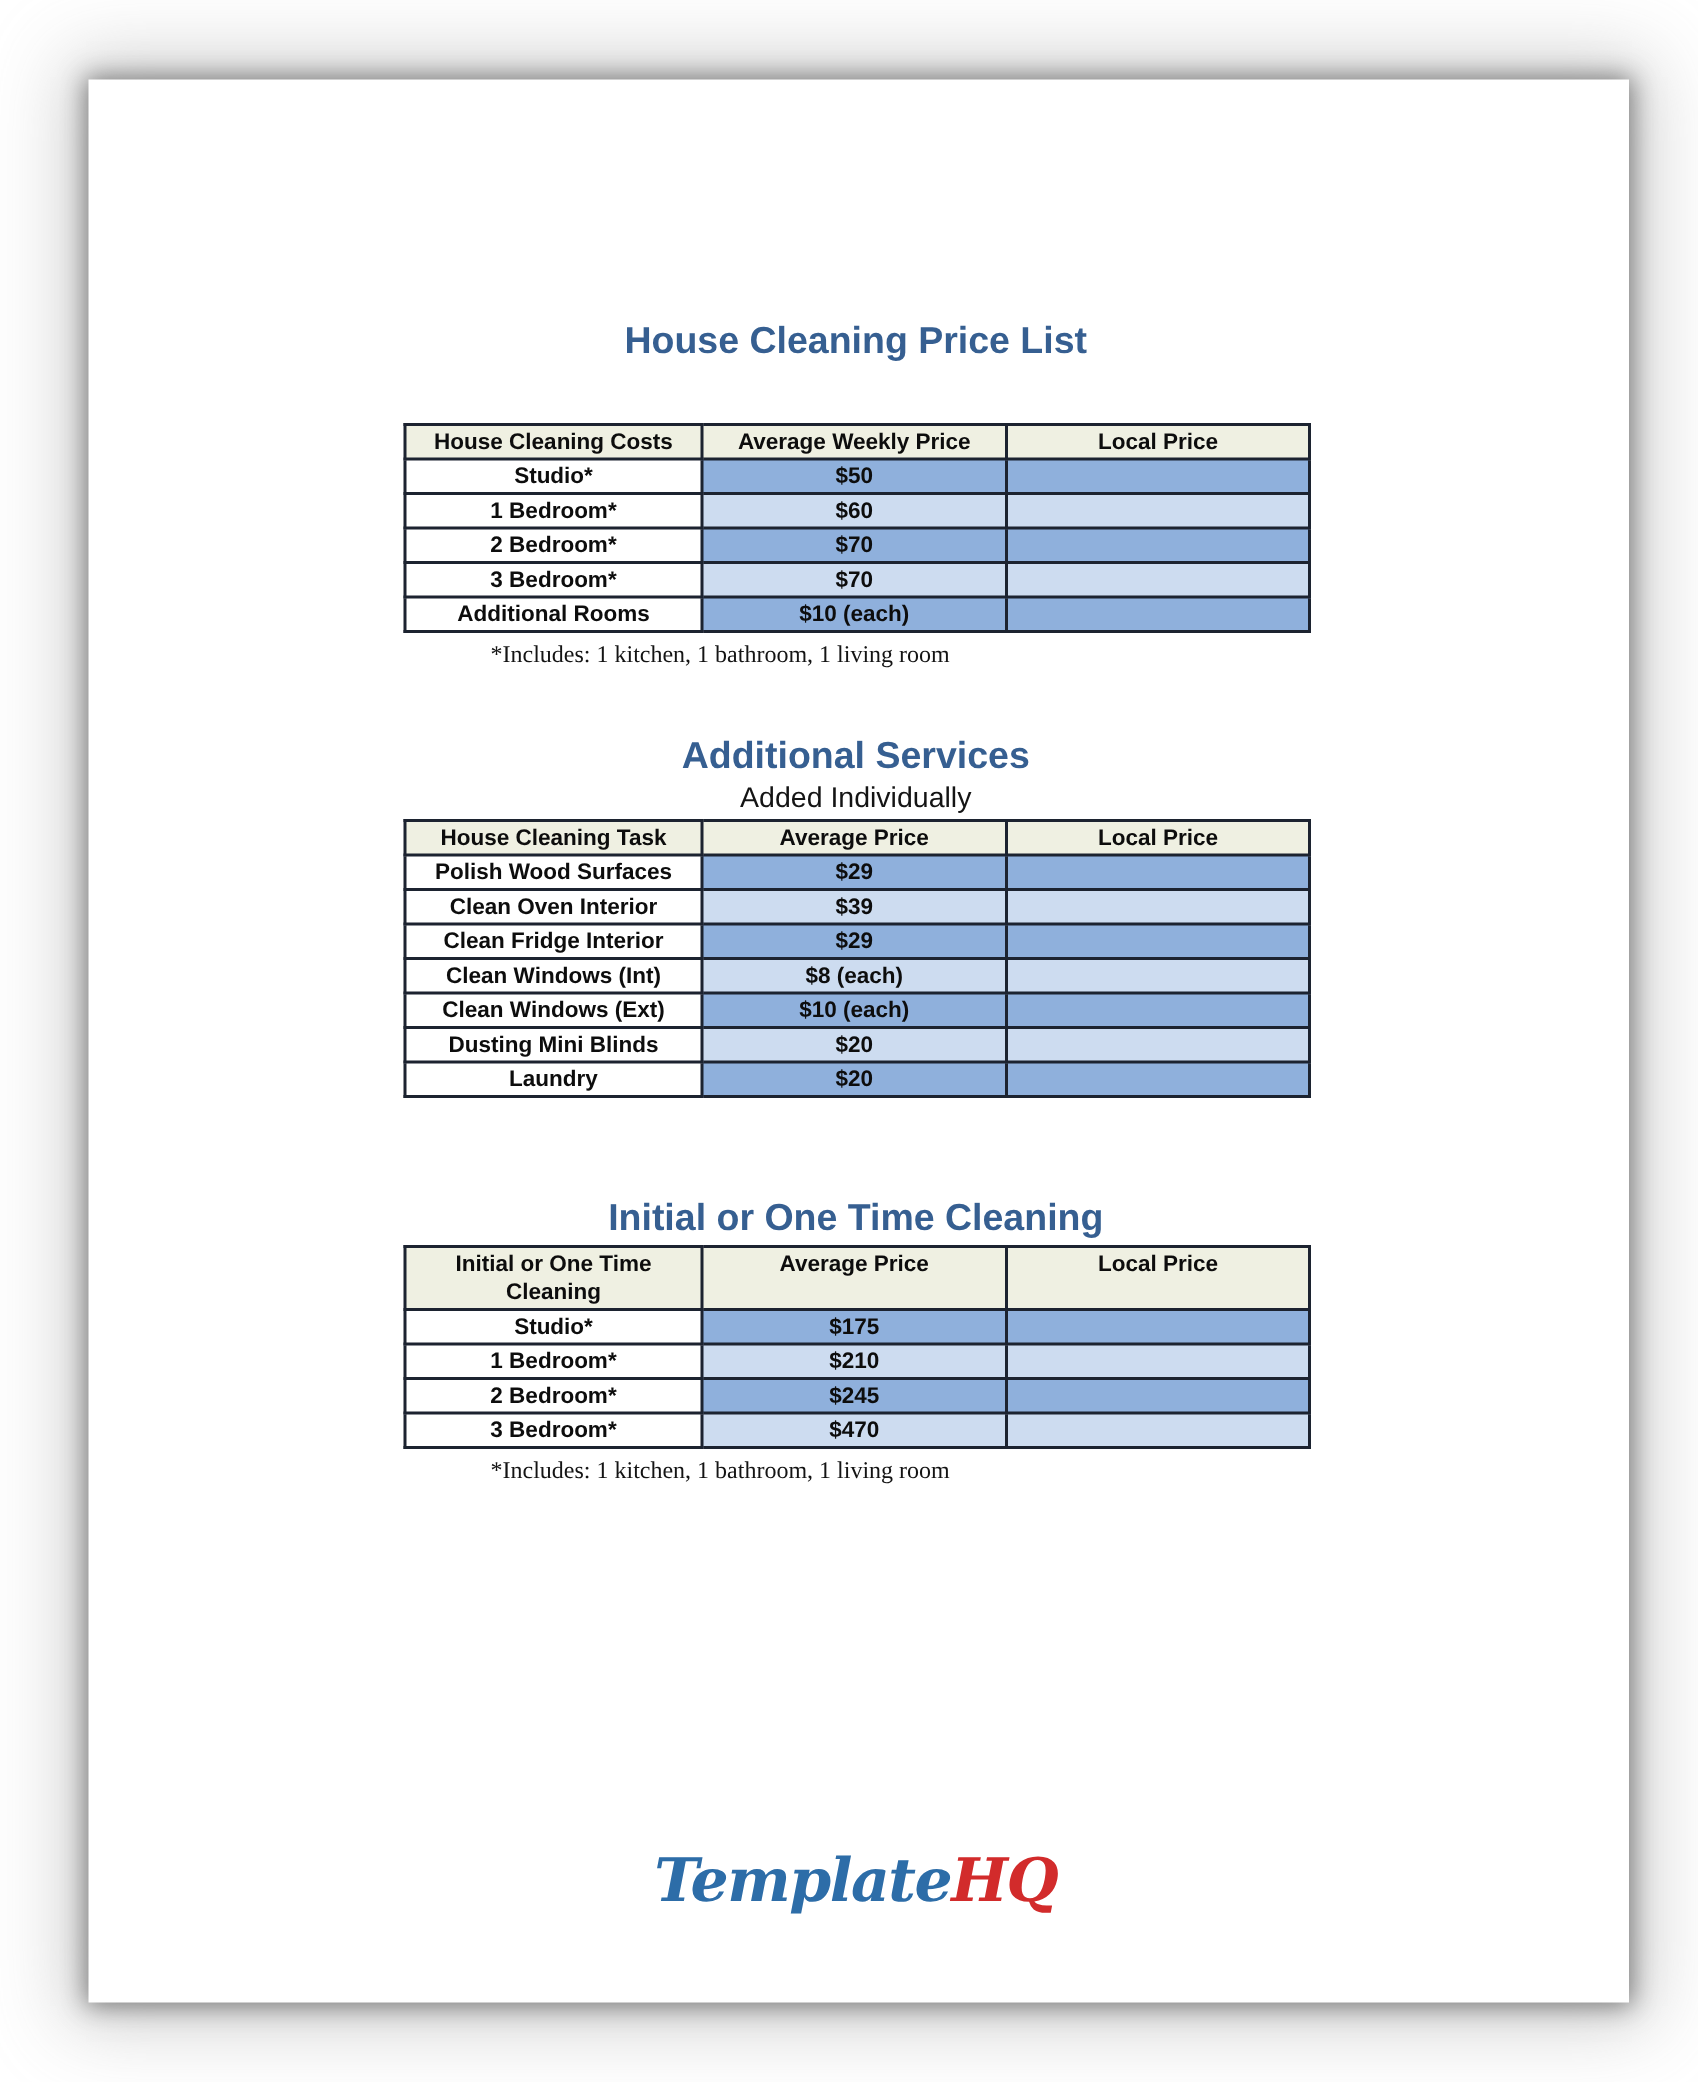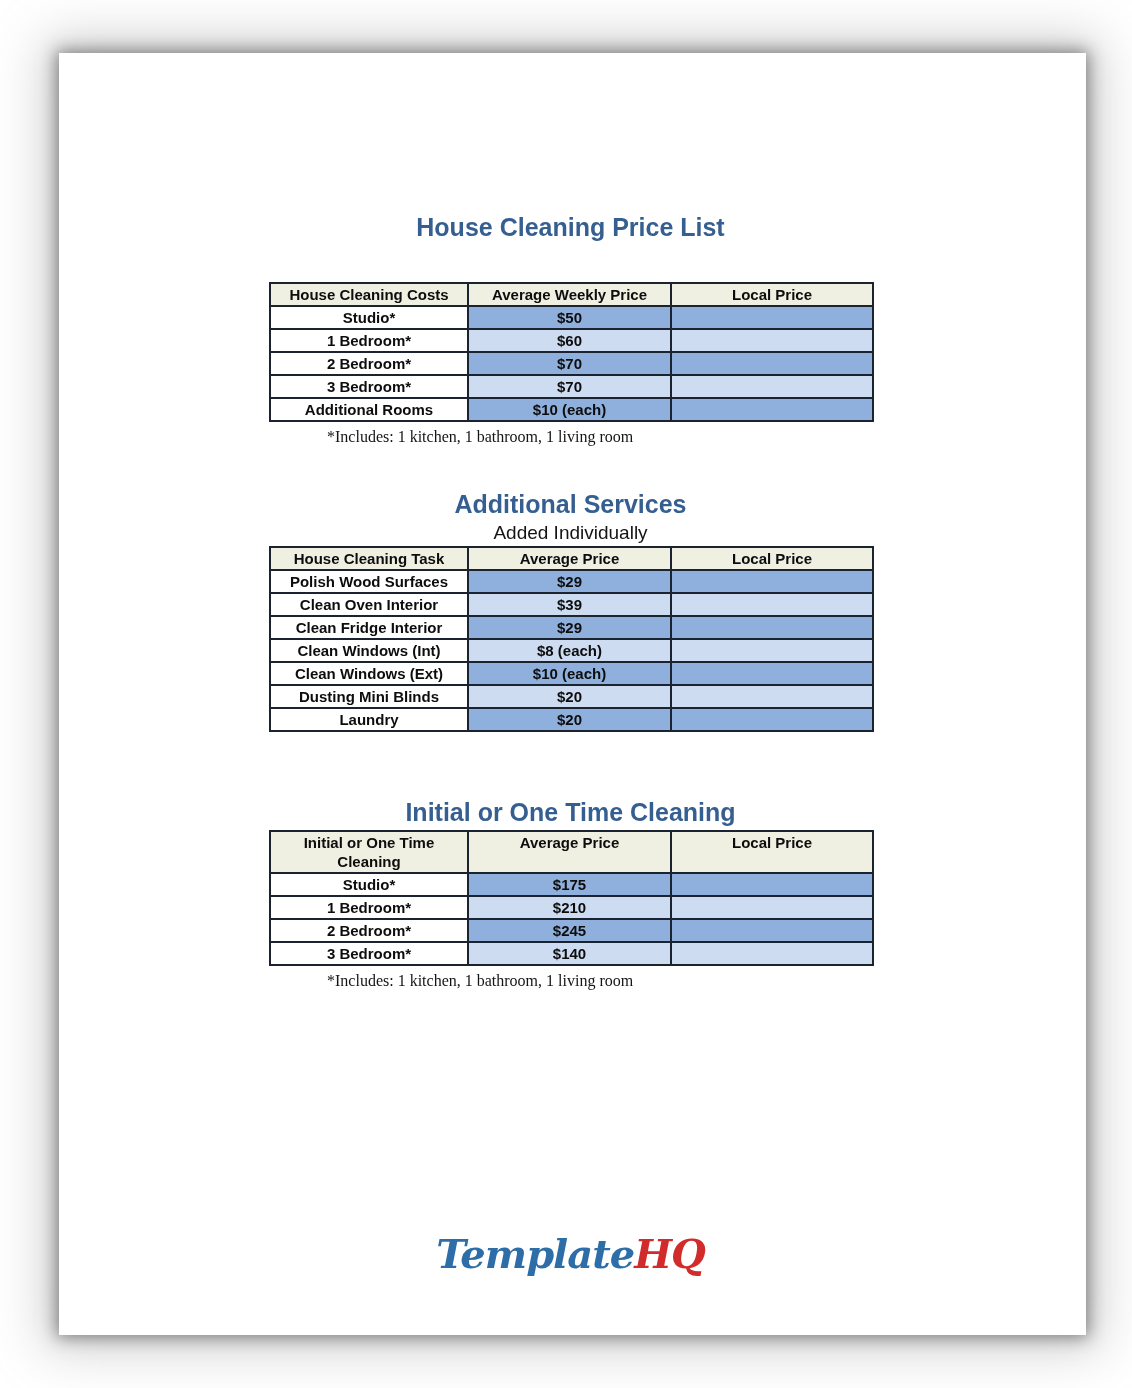--- a/index.html
+++ b/index.html
@@ -248,21 +248,21 @@
               <td>$210</td>
               <td></td>
             </tr>
             <tr>
               <td>2 Bedroom*</td>
               <td>$245</td>
               <td></td>
             </tr>
             <tr>
               <td>3 Bedroom*</td>
-              <td>$140</td>
+              <td>$470</td>
               <td></td>
             </tr>
           </tbody>
         </table>
 
       <p class="footnote">*Includes: 1 kitchen, 1 bathroom, 1 living room</p>
 
       <div class="logo">
         <span class="logo-blue">Template</span><span class="logo-red">HQ</span>
       </div>

